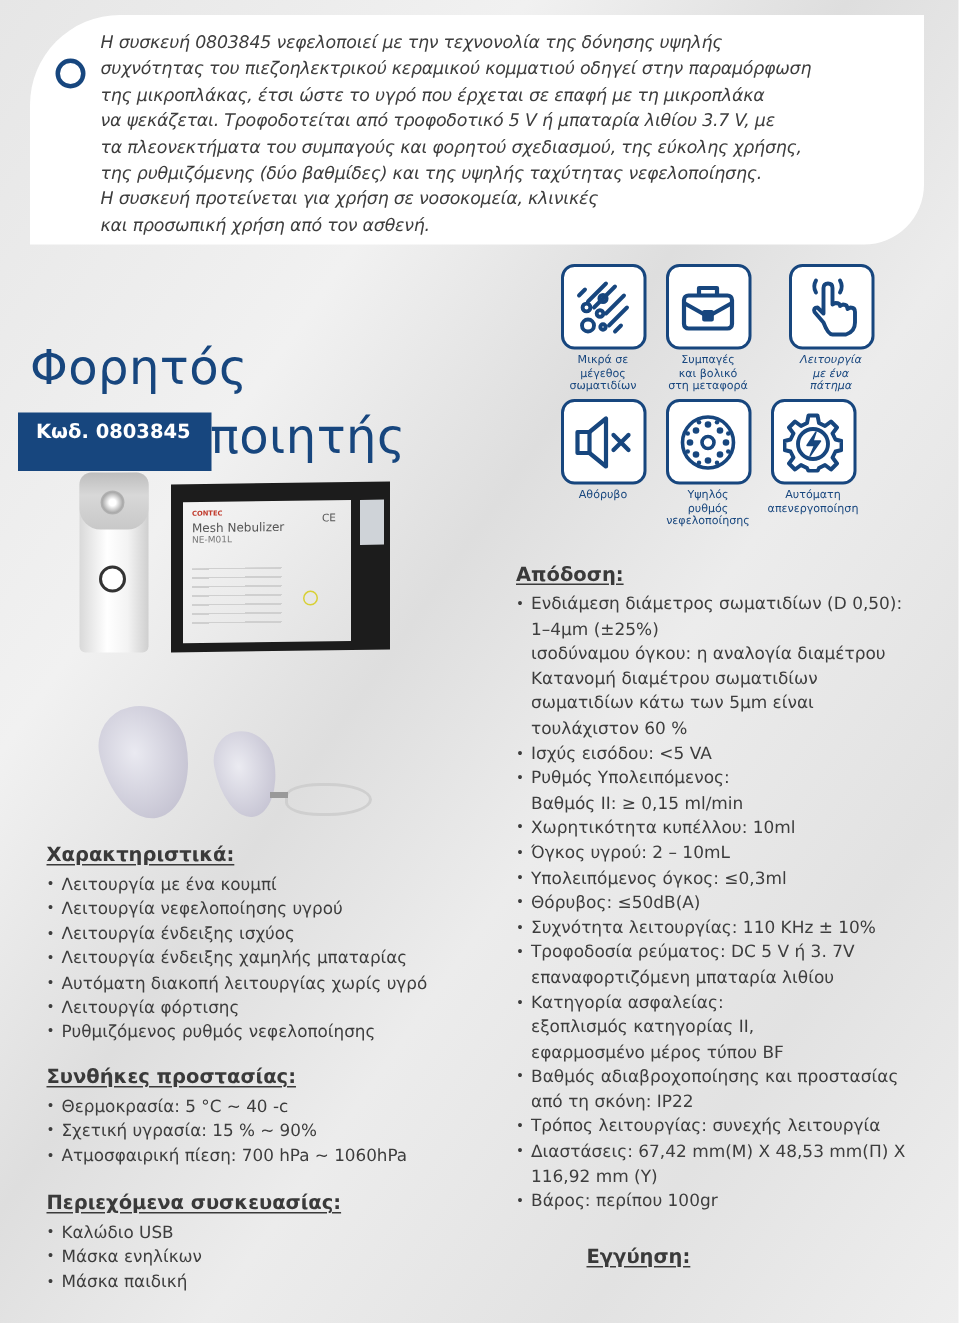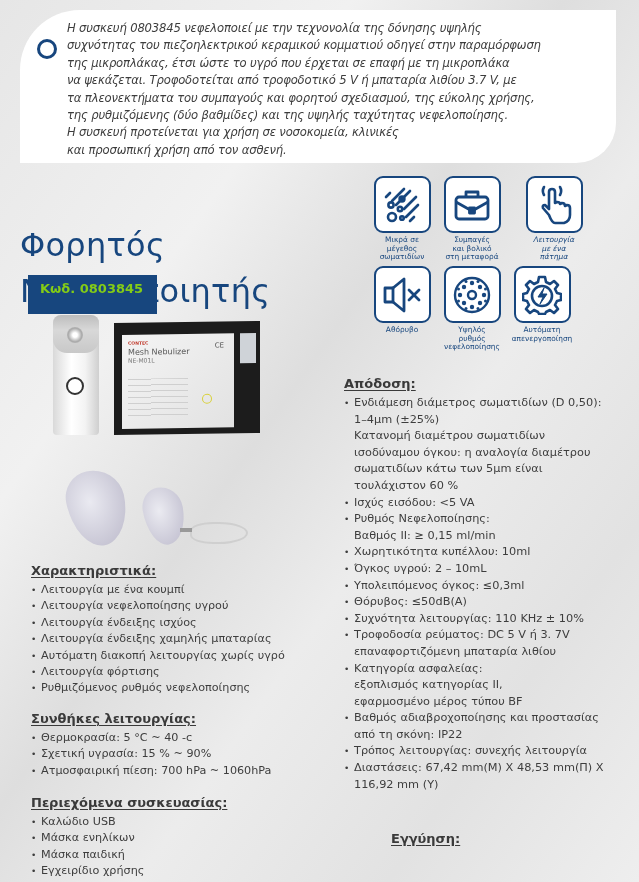--- a/index.html
+++ b/index.html
@@ -30,22 +30,22 @@
 
   .title {
     position: absolute; left: 20px; top: 174px;
     font-family: "DejaVu Sans", sans-serif; font-weight: normal;
     font-size: 32px; line-height: 46px; color: #17467e;
     letter-spacing: 0.3px;
     margin-top: 48px;
   }
   .title span { display: block; white-space: nowrap; }
   .code-badge {
-    position: absolute; left: 28px; top: 275px; width: 129px; height: 39px;
-    background: #17467e; color: #84cc16;
+    position: absolute; left: 12px; top: 275px; width: 129px; height: 39px;
+    background: #17467e; color: #ffffff;
     font-weight: bold; font-size: 13px; line-height: 27px;
     padding-left: 12px;
   }
 
   
   .product { position: absolute; left: 50px; top: 310px; width: 260px; height: 240px; }
   .device {
     position: absolute; left: 3px; top: 5px; width: 46px; height: 120px;
     background: linear-gradient(90deg, #d9d9d9, #ffffff 40%, #f3f3f3 70%, #cfcfcf);
     border-radius: 8px 8px 4px 4px;
@@ -294,54 +294,53 @@
     <li>Λειτουργία νεφελοποίησης υγρού</li>
     <li>Λειτουργία ένδειξης ισχύος</li>
     <li>Λειτουργία ένδειξης χαμηλής μπαταρίας</li>
     <li>Αυτόματη διακοπή λειτουργίας χωρίς υγρό</li>
     <li>Λειτουργία φόρτισης</li>
     <li>Ρυθμιζόμενος ρυθμός νεφελοποίησης</li>
   </ul>
 </div>
 
 <div class="section" style="left:31px;top:710px;">
-  <div class="sec-h">Συνθήκες λειτουργίας:</div>
+  <div class="sec-h">Συνθήκες προστασίας:</div>
   <ul class="sec-list">
     <li>Θερμοκρασία: 5 °C ~ 40 -c</li>
     <li>Σχετική υγρασία: 15 % ~ 90%</li>
     <li>Ατμοσφαιρική πίεση: 700 hPa ~ 1060hPa</li>
   </ul>
 </div>
 
 <div class="section" style="left:31px;top:794px;">
   <div class="sec-h">Περιεχόμενα συσκευασίας:</div>
   <ul class="sec-list">
     <li>Καλώδιο USB</li>
     <li>Μάσκα ενηλίκων</li>
     <li>Μάσκα παιδική</li>
-    <li>Εγχειρίδιο χρήσης</li>
   </ul>
 </div>
 
 <div class="section" style="left:344px;top:375px;">
   <div class="sec-h">Απόδοση:</div>
   <ul class="sec-list right-list">
     <li>
       <span class="cont">Ενδιάμεση διάμετρος σωματιδίων (D 0,50):</span>
       <span class="cont">1–4μm (±25%)</span>
+      <span class="cont">ισοδύναμου όγκου: η αναλογία διαμέτρου</span>
       <span class="cont">Κατανομή διαμέτρου σωματιδίων</span>
-      <span class="cont">ισοδύναμου όγκου: η αναλογία διαμέτρου</span>
       <span class="cont">σωματιδίων κάτω των 5μm είναι</span>
       <span class="cont">τουλάχιστον 60 %</span>
     </li>
     <li>
         <span class="cont">Ισχύς εισόδου: &lt;5 VA</span>
       </li>
     <li>
-      <span class="cont">Ρυθμός Νεφελοποίησης:</span>
+      <span class="cont">Ρυθμός Υπολειπόμενος:</span>
       <span class="cont">Βαθμός ΙΙ: ≥ 0,15 ml/min</span>
     </li>
     <li>
         <span class="cont">Χωρητικότητα κυπέλλου: 10ml</span>
       </li>
     <li>
         <span class="cont">Όγκος υγρού: 2 – 10mL</span>
       </li>
     <li>
         <span class="cont">Υπολειπόμενος όγκος: ≤0,3ml</span>
@@ -365,18 +364,21 @@
       <span class="cont">Βαθμός αδιαβροχοποίησης και προστασίας</span>
       <span class="cont">από τη σκόνη: IP22</span>
     </li>
     <li>
         <span class="cont">Τρόπος λειτουργίας: συνεχής λειτουργία</span>
       </li>
     <li>
       <span class="cont">Διαστάσεις: 67,42 mm(M) X 48,53 mm(Π) X</span>
       <span class="cont">116,92 mm (Y)</span>
     </li>
+    <li>
+        <span class="cont">Βάρος: περίπου 100gr</span>
+      </li>
   </ul>
 </div>
 
 <div class="section" style="left:344px;top:830px;margin-left:47px;">
   <div class="sec-h">Εγγύηση:</div>
 </div>
 
 </body></html>

